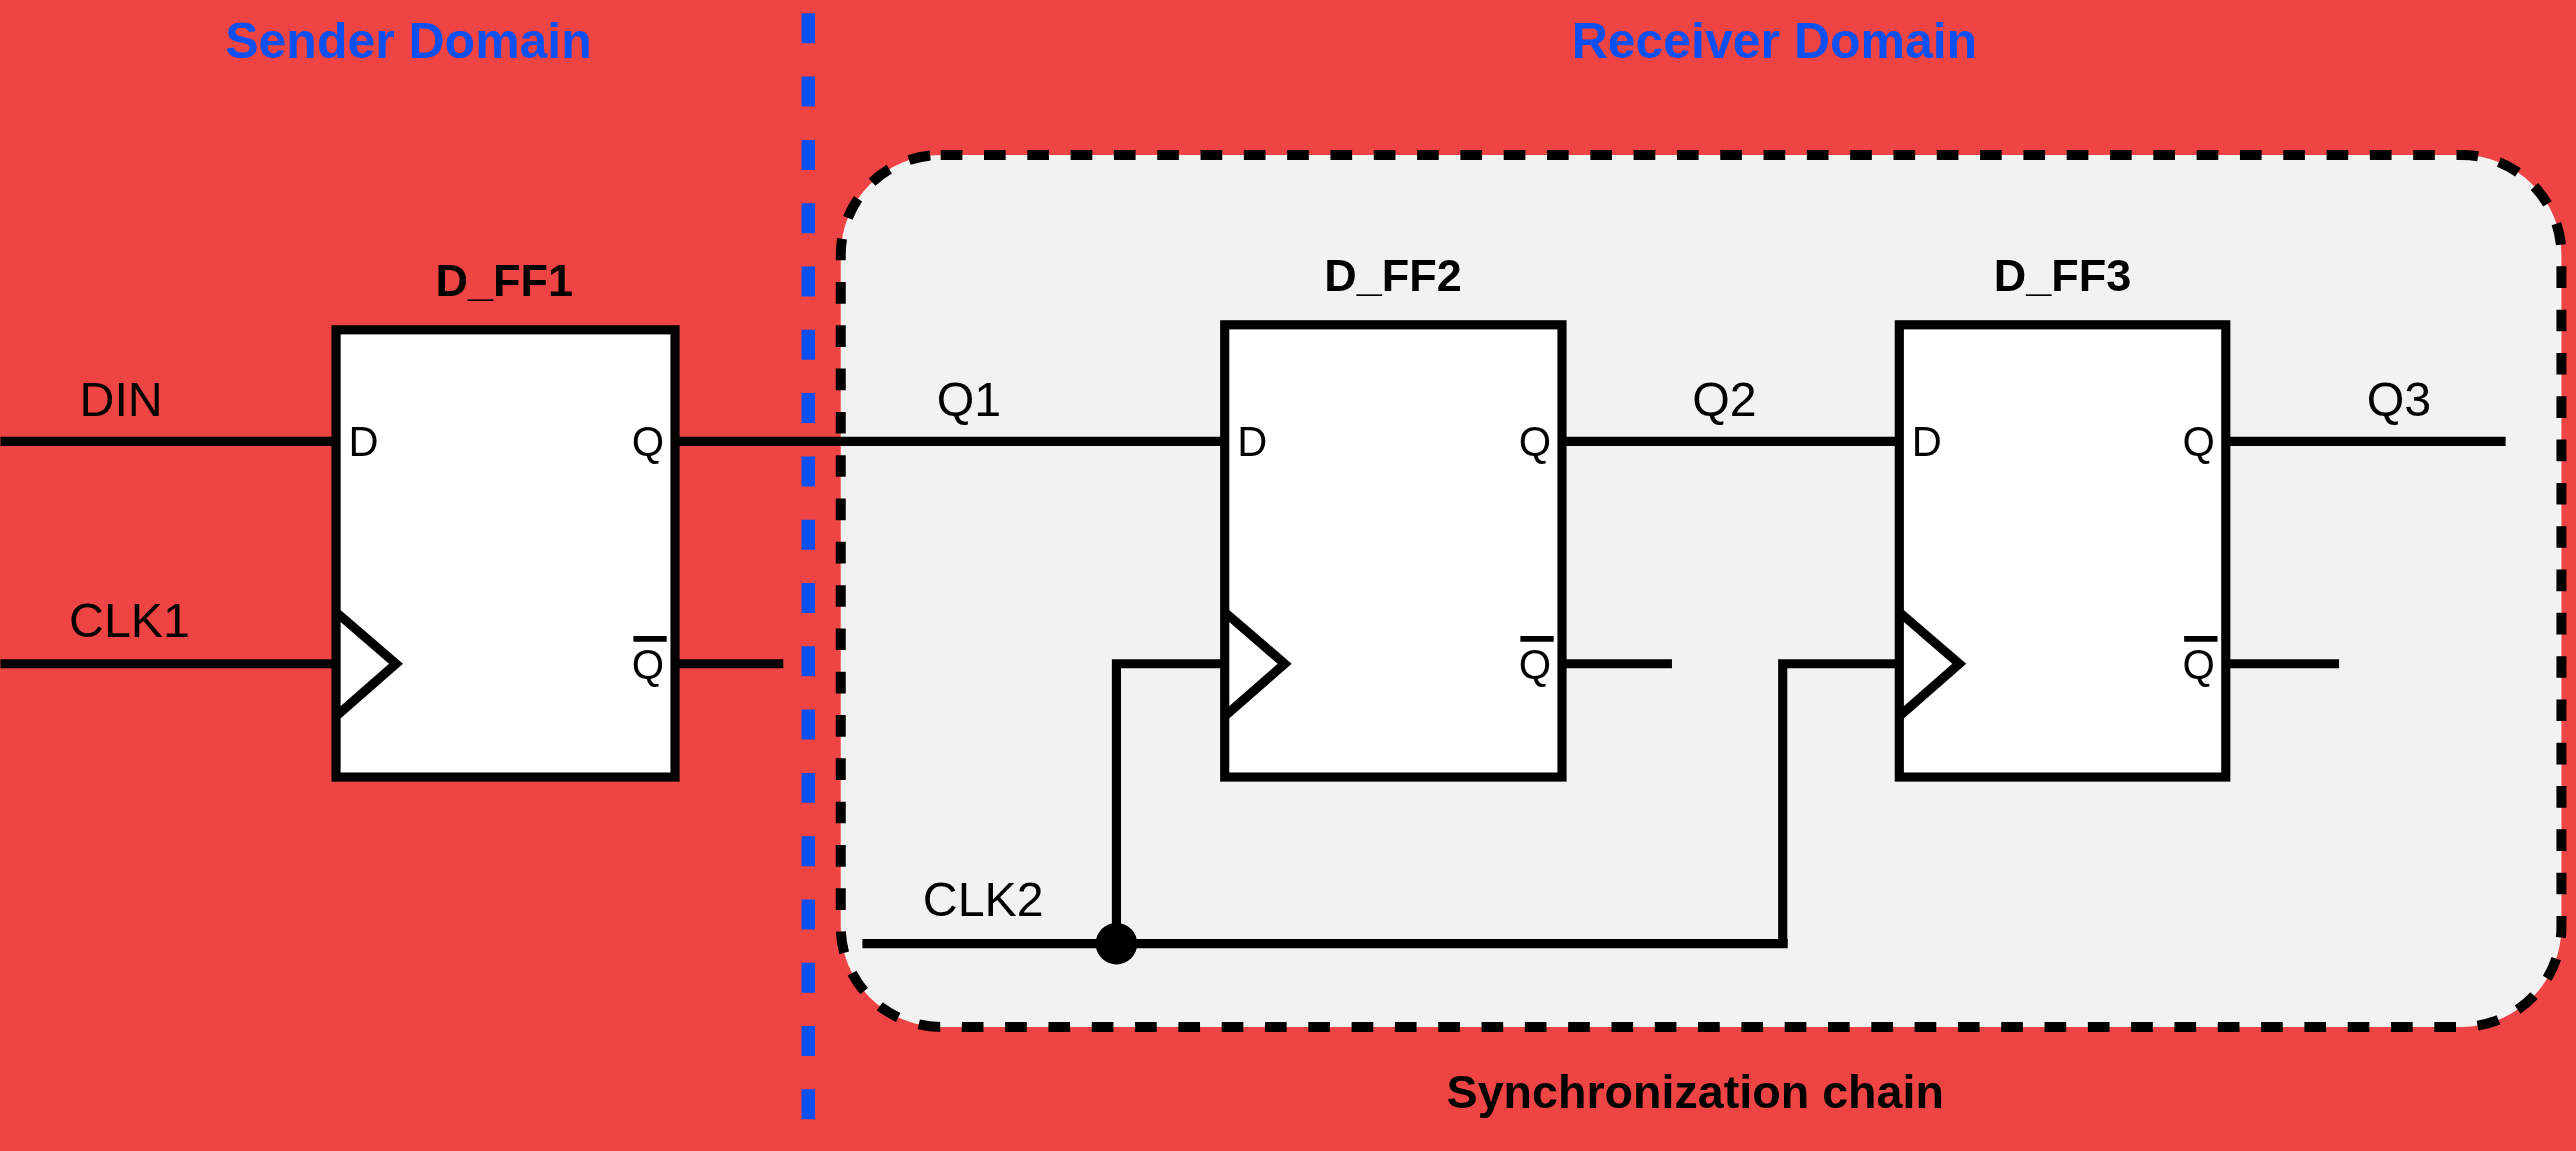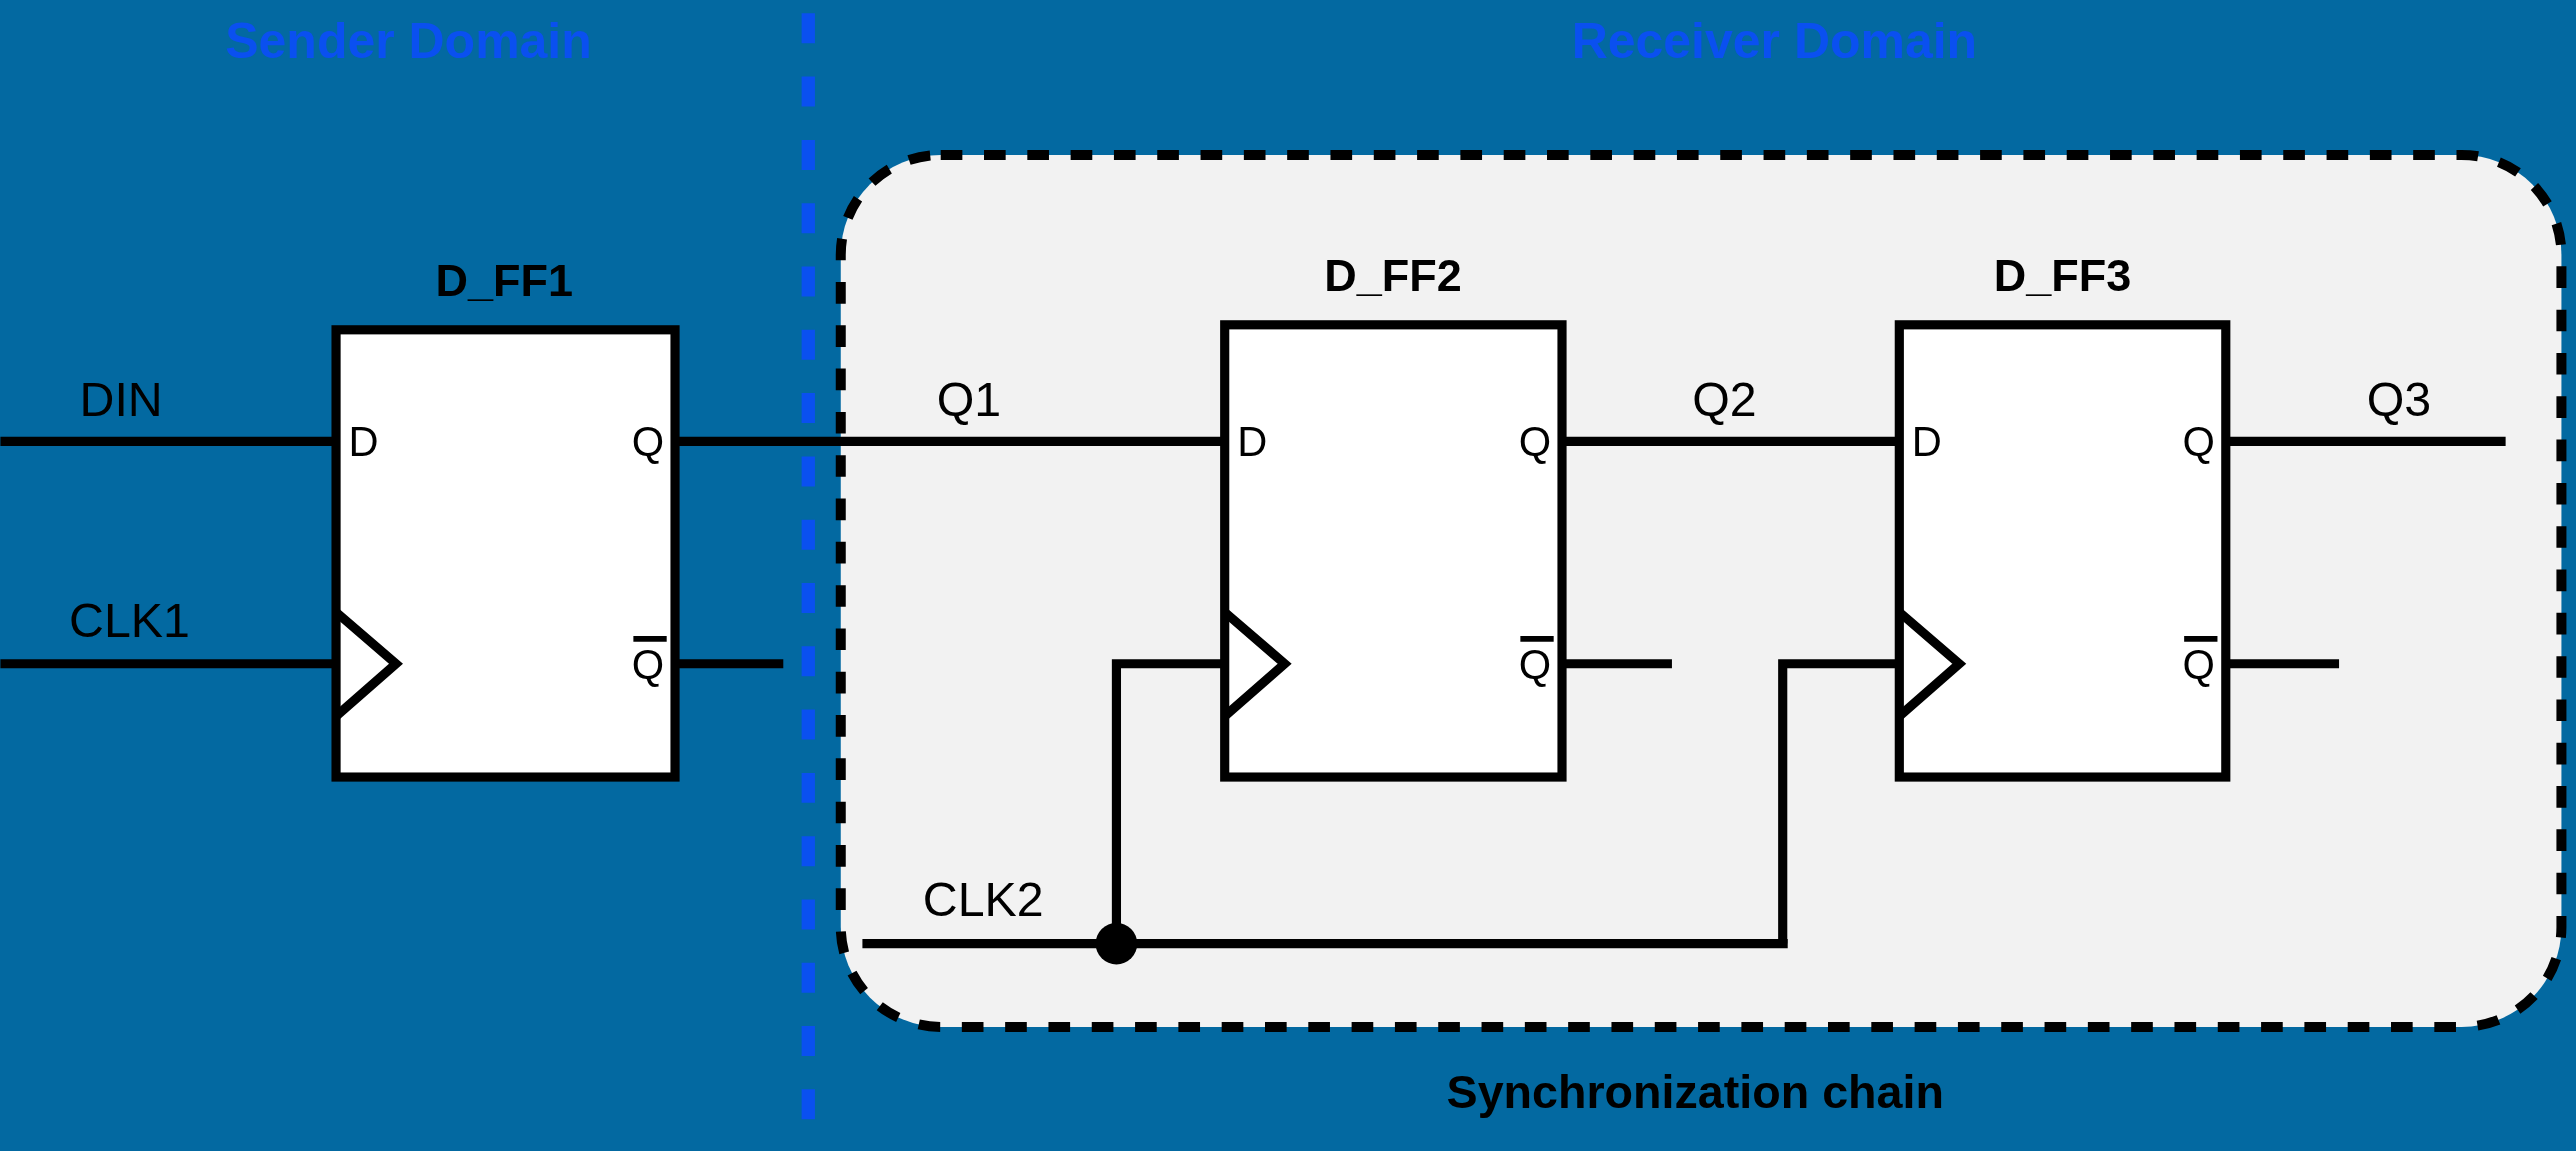--- a/index.html
+++ b/index.html
@@ -7,21 +7,21 @@
     padding: 0;
     background: #ffffff;
   }
   body {
     font-family: "Liberation Sans", sans-serif;
   }
   #canvas-wrap {
     position: relative;
     width: 2576px;
     height: 1151px;
-    background: #0369a1;
+    background: #ef4444;
     overflow: hidden;
   }
   svg#diagram {
     position: absolute;
     left: 0;
     top: 0;
     width: 2576px;
     height: 1151px;
     display: block;
   }

